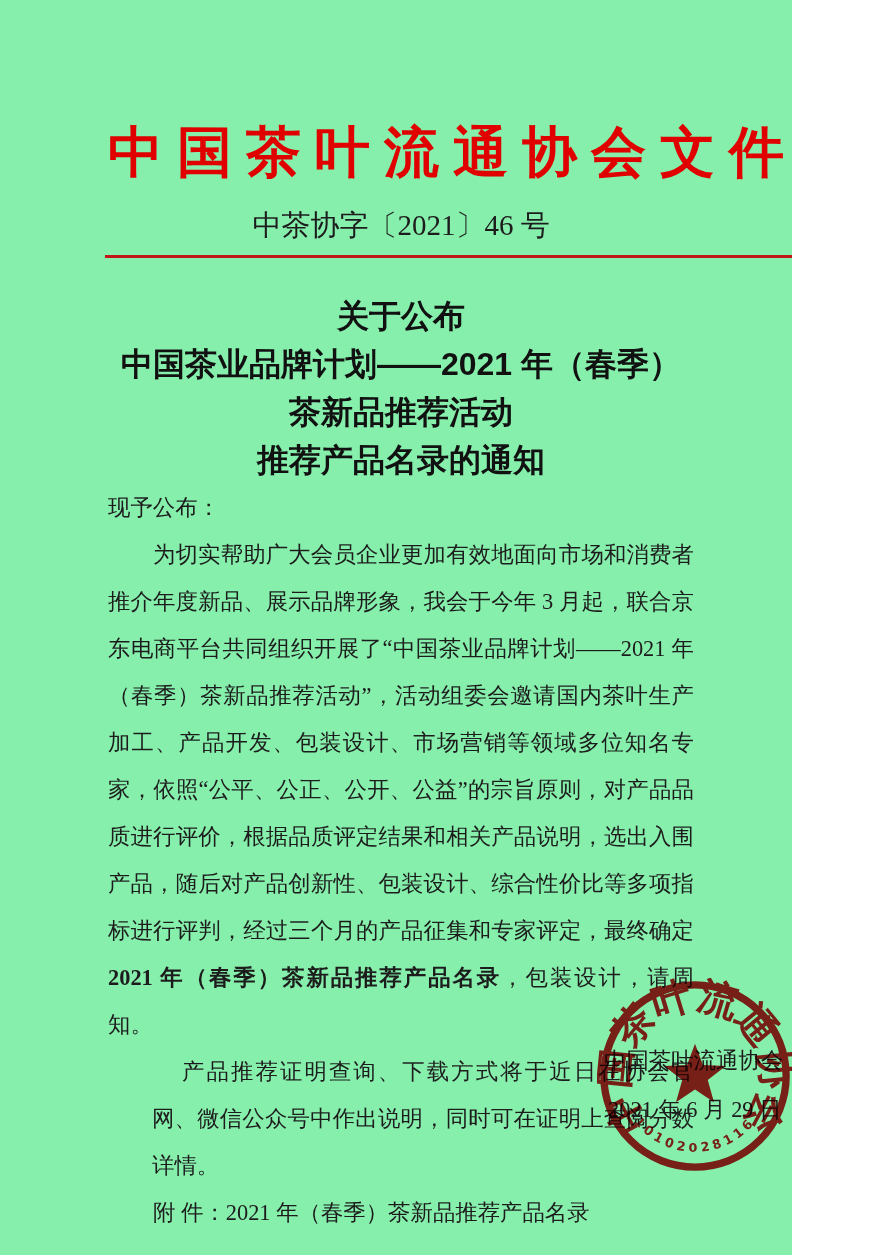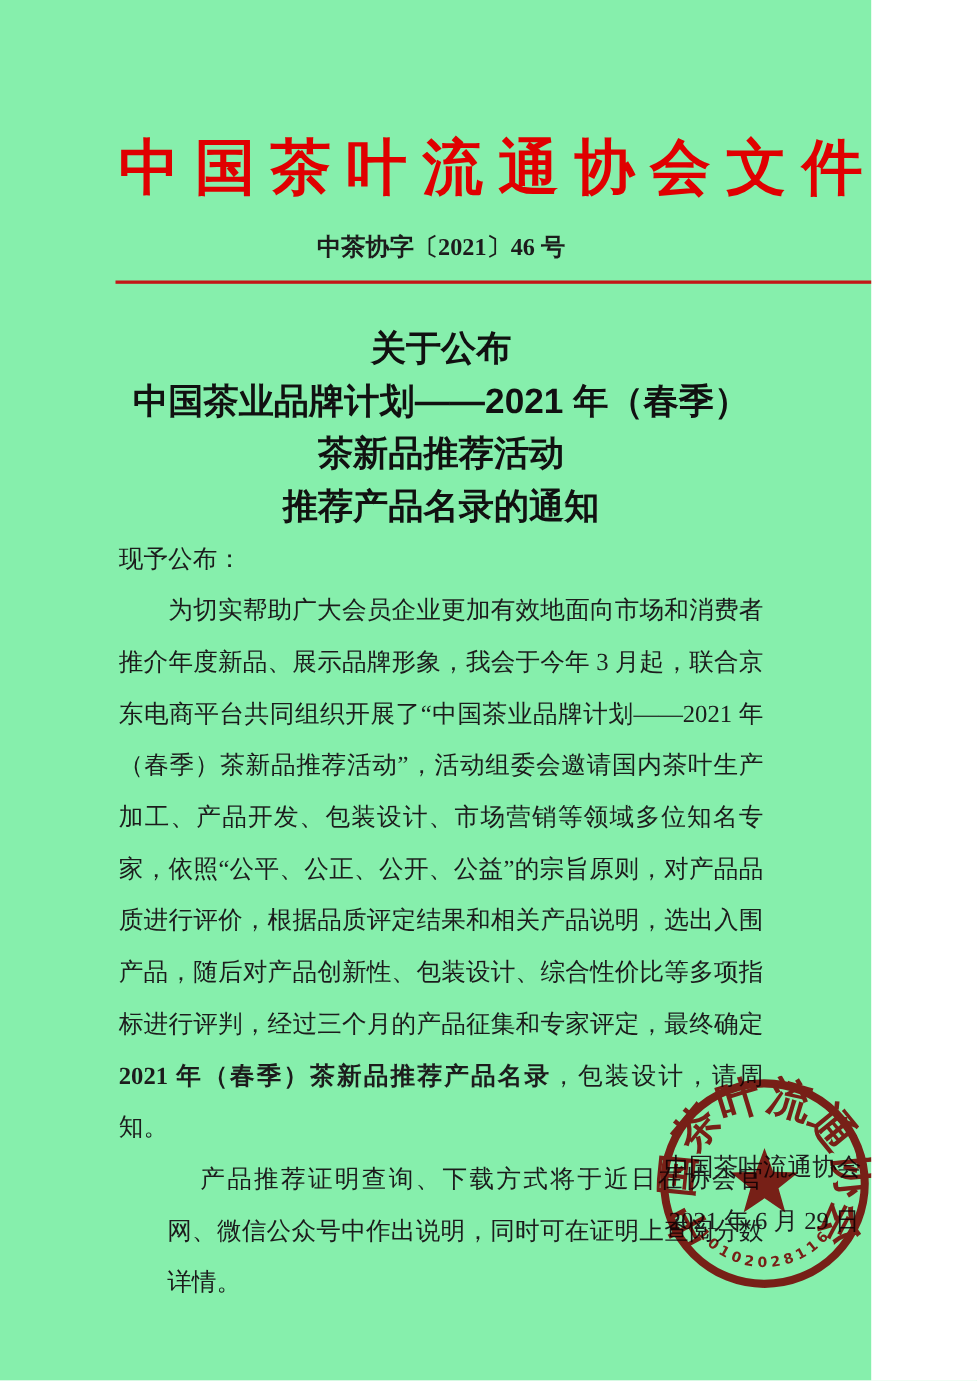--- a/index.html
+++ b/index.html
@@ -10,21 +10,21 @@
     overflow:hidden; color:#1c1c1c;
     font-family:"Liberation Serif","DejaVu Serif",serif;
   }
   .content { padding:0 98px 0 108px; }
 
   .org-title {
     margin-top:113px; line-height:80px; font-size:55px; font-weight:bold;
     letter-spacing:14px; color:#e00000; text-align:center; white-space:nowrap;
   }
   .doc-number {
-    margin-top:17px; line-height:30px; font-size:22px; font-weight:bold;
+    margin-top:17px; line-height:30px; font-size:29px; font-weight:normal;
     text-align:center;
   }
   .divider {
     margin-top:15px; margin-left:-3px; width:690px; height:3px;
     background:#c21717;
   }
   .notice-title {
     margin-top:34px; text-align:center;
     font-family:"Liberation Sans","DejaVu Sans",sans-serif;
     font-weight:bold; font-size:32px; line-height:48px; color:#111;
@@ -75,20 +75,21 @@
       <div>中国茶业品牌计划——2021 年（春季）茶新品推荐活动</div>
       <div>推荐产品名录的通知</div>
     </div>
 
     <div class="salutation">现予公布：</div>
 
     <p class="para indent-2"><span>为切实帮助广大会员企业更加有效地面向市场和消费者推介年度新品、展示品牌形象，我会于今年 3 月起，联合京东电商平台共同组织开展了“中国茶业品牌计划——2021 年（春季）茶新品推荐活动”，活动组委会邀请国内茶叶生产加工、产品开发、包装设计、市场营销等领域多位知名专家，依照“公平、公正、公开、公益”的宗旨原则，对产品品质进行评价，根据品质评定结果和相关产品说明，选出入围产品，随后对产品创新性、包装设计、综合性价比等多项指标进行评判，经过三个月的产品征集和专家评定，最终确定 </span><span class="bold-run">2021 年（春季）茶新品推荐产品名录</span><span>，包装设计，请周知。</span></p>
 
     <p class="para indent-15">产品推荐证明查询、下载方式将于近日在协会官网、微信公众号中作出说明，同时可在证明上查阅分数详情。</p>
 
+    <p class="para indent-2">附 件：2021 年（春季）茶新品推荐产品名录</p>
 
   </div>
 
   <div class="signer">中国茶叶流通协会</div>
 
   <div class="sign-date">2021 年 6 月 29 日</div>
 
   <svg class="seal-svg" viewBox="0 0 200 200" aria-hidden="true">
     <defs>
       <path id="sealArcTop" d="M 51.9,148.1 A 68,68 0 1,1 148.1,148.1" fill="none"></path>

